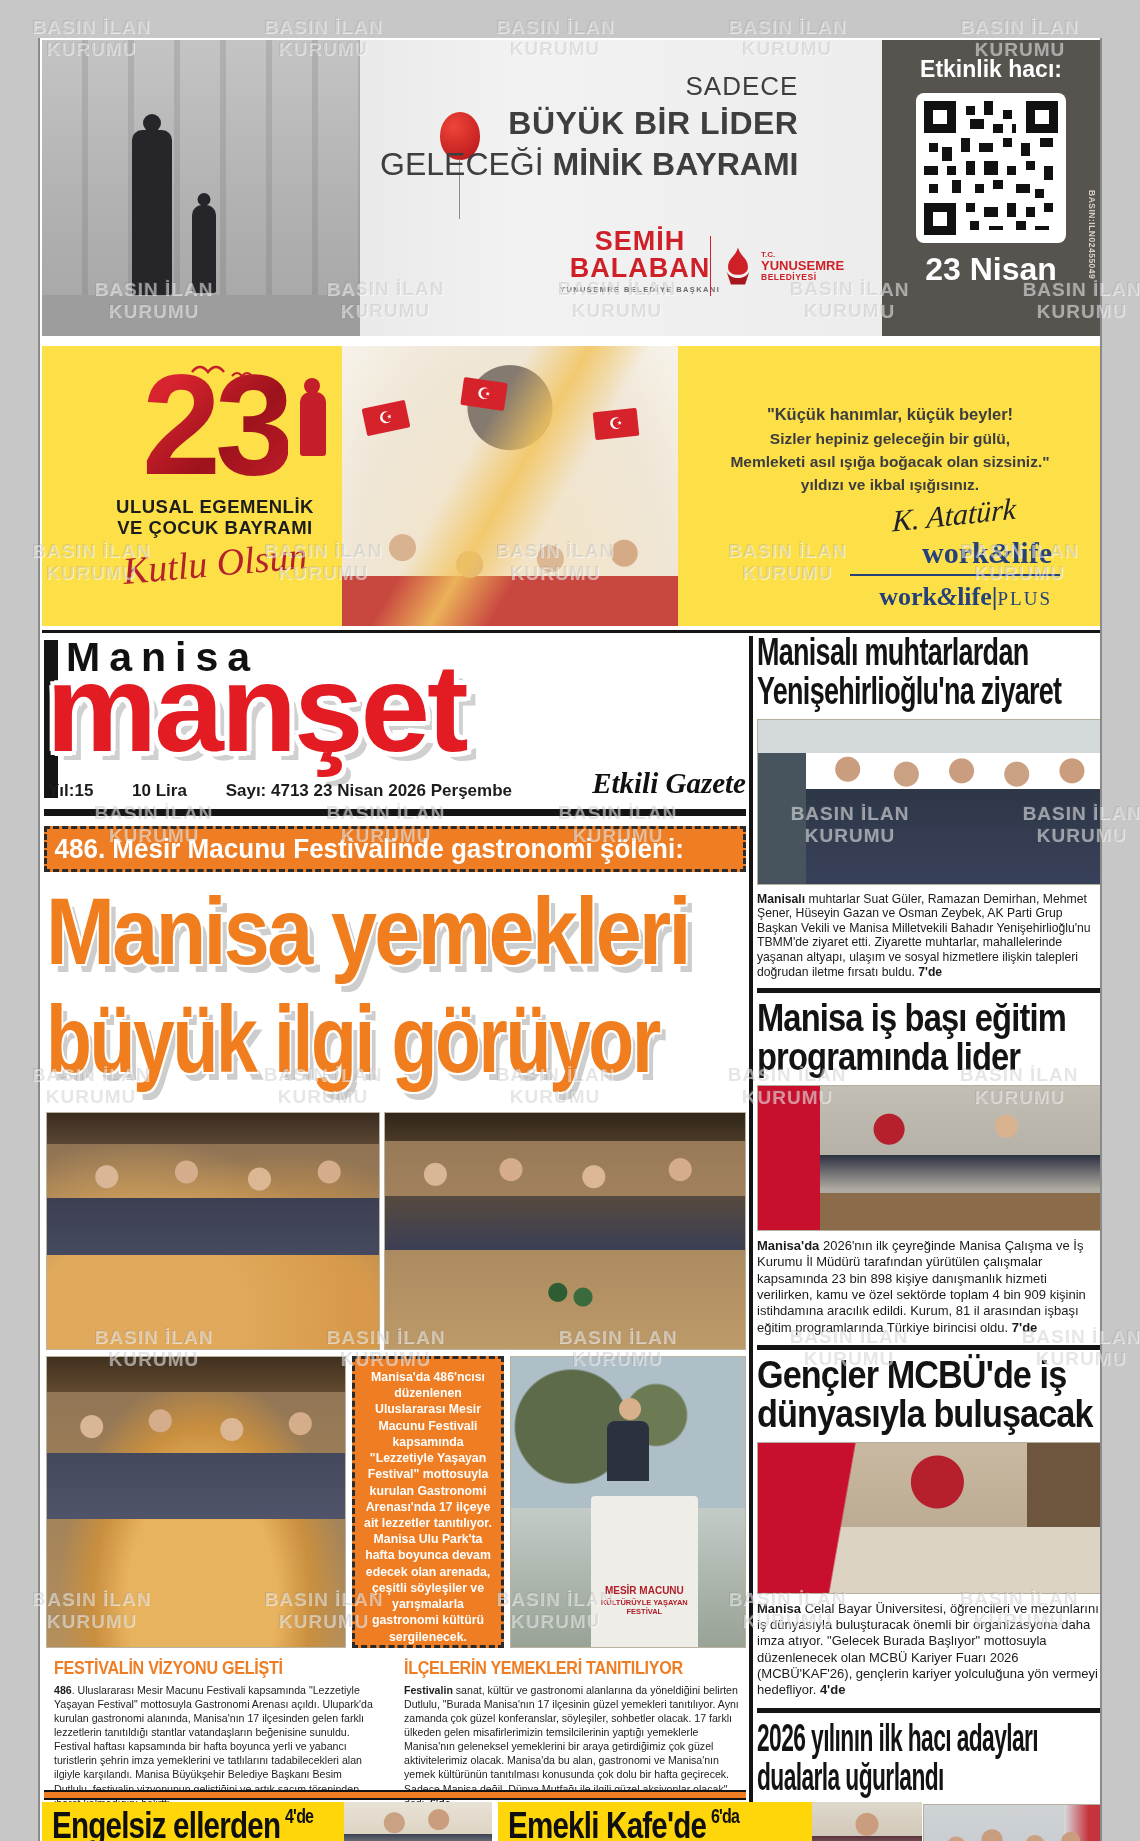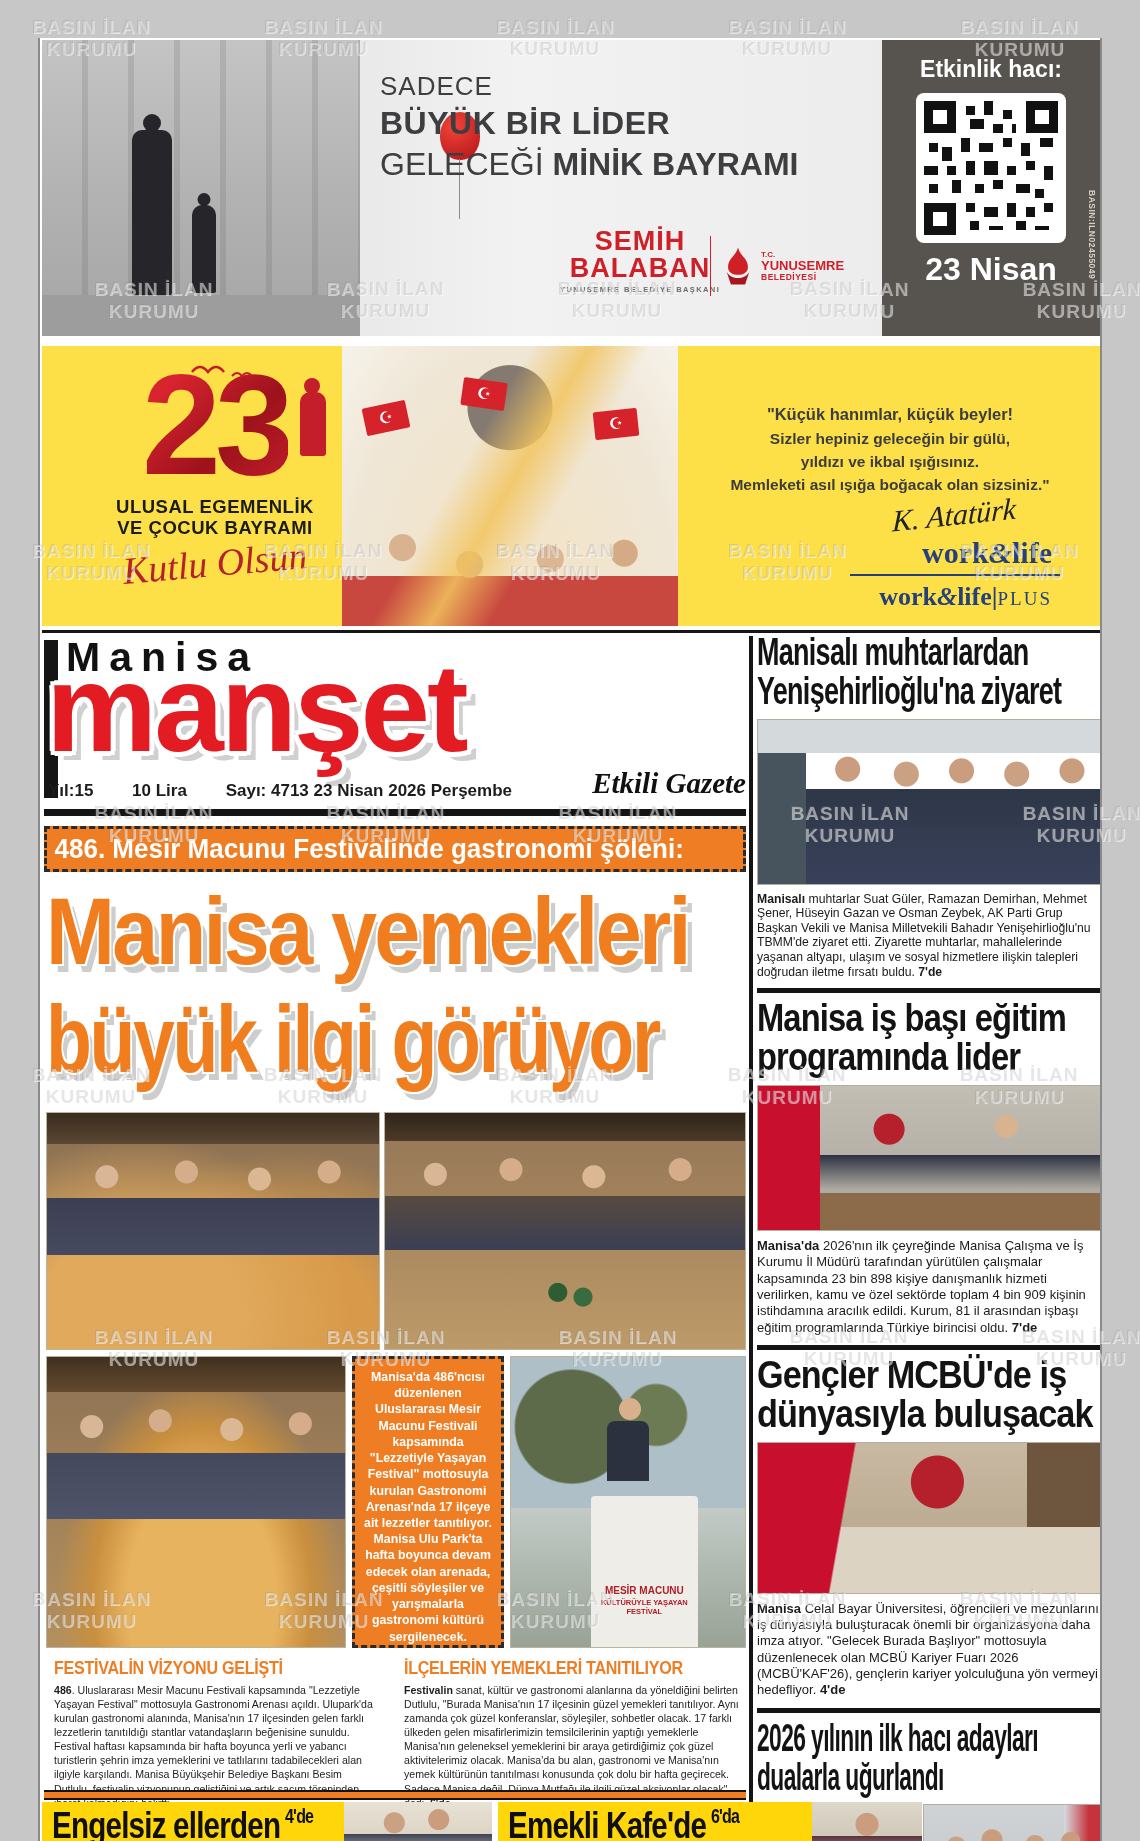--- a/index.html
+++ b/index.html
@@ -25,21 +25,21 @@
       linear-gradient(180deg,#c4c4c4,#b0b0b0 60%,#a5a5a5); }
   .fig { position:absolute; background:#26262a; border-radius:10px 10px 2px 2px; }
   .fig::before { content:""; position:absolute; left:50%; transform:translateX(-50%); top:-16px;
     width:18px; height:18px; border-radius:50%; background:#26262a; }
   .fig-ata { left:90px; top:90px; width:40px; height:165px; }
   .fig-child { left:150px; top:165px; width:24px; height:88px; }
   .fig-child::before { width:13px; height:13px; top:-12px; }
   .balloon { position:absolute; left:398px; top:72px; width:40px; height:48px; border-radius:50% 50% 48% 48%;
     background:radial-gradient(circle at 35% 30%, #f04438, #b11218); }
   .balloon::after { content:""; position:absolute; left:19px; top:47px; width:1px; height:60px; background:#8d8d8d; }
-  .ad-text { position:absolute; left:338px; top:30px; color:#3e3e40; line-height:1.28; white-space:nowrap; }
+  .ad-text { position:absolute; left:338px; top:30px; color:#3e3e40; line-height:1.28; white-space:nowrap;text-align:right; }
   .ad-t1 { font-size:26px; font-weight:400; letter-spacing:1px; }
   .ad-t2,.ad-t4 { font-size:32px; font-weight:800; letter-spacing:0.5px; }
   .ad-t3 { font-size:32px; }
   .ad-t3 .lt { font-weight:300; } .ad-t3 .bd { font-weight:800; }
   .mayor { position:absolute; left:518px; top:188px; text-align:center; color:#cf1f27; line-height:1.0; }
   .mayor .mn { font-size:27px; font-weight:800; letter-spacing:1px; }
   .mayor .mt { font-size:7.5px; color:#6b6b6b; font-weight:bold; letter-spacing:1.4px; margin-top:4px; }
   .muni { position:absolute; left:668px; top:196px; display:flex; align-items:center; gap:6px;
     border-left:1px solid #cf1f27; padding-left:10px; height:60px; }
   .muni-text { color:#cf1f27; line-height:1.05; }
@@ -346,22 +346,22 @@
       <div class="script">Kutlu Olsun</div>
     </div>
     <div class="kids-photo">
       <div class="flagchip" style="left:22px; top:58px; transform:rotate(-12deg);">☪</div>
       <div class="flagchip" style="left:120px; top:34px; transform:rotate(8deg);">☪</div>
       <div class="flagchip" style="left:252px; top:64px; transform:rotate(-6deg);">☪</div>
     </div>
     <div class="quote">
       <div class="q1">"Küçük hanımlar, küçük beyler!</div>
       <div>Sizler hepiniz geleceğin bir gülü,</div>
+      <div>Memleketi asıl ışığa boğacak olan sizsiniz."</div>
       <div>yıldızı ve ikbal ışığısınız.</div>
-      <div>Memleketi asıl ışığa boğacak olan sizsiniz."</div>
     </div>
     <div class="signature">K. Atatürk</div>
     <div class="wl wl1"><span>work</span><span class="wl-amp">&amp;</span><span>life</span></div>
     <div class="wl-rule"></div>
     <div class="wl wl2"><span>work</span><span class="wl-amp">&amp;</span><span>life</span>|<span class="plus">PLUS</span></div>
   </div>
 
   <div class="page-rule"></div>
 
   <div class="masthead">

